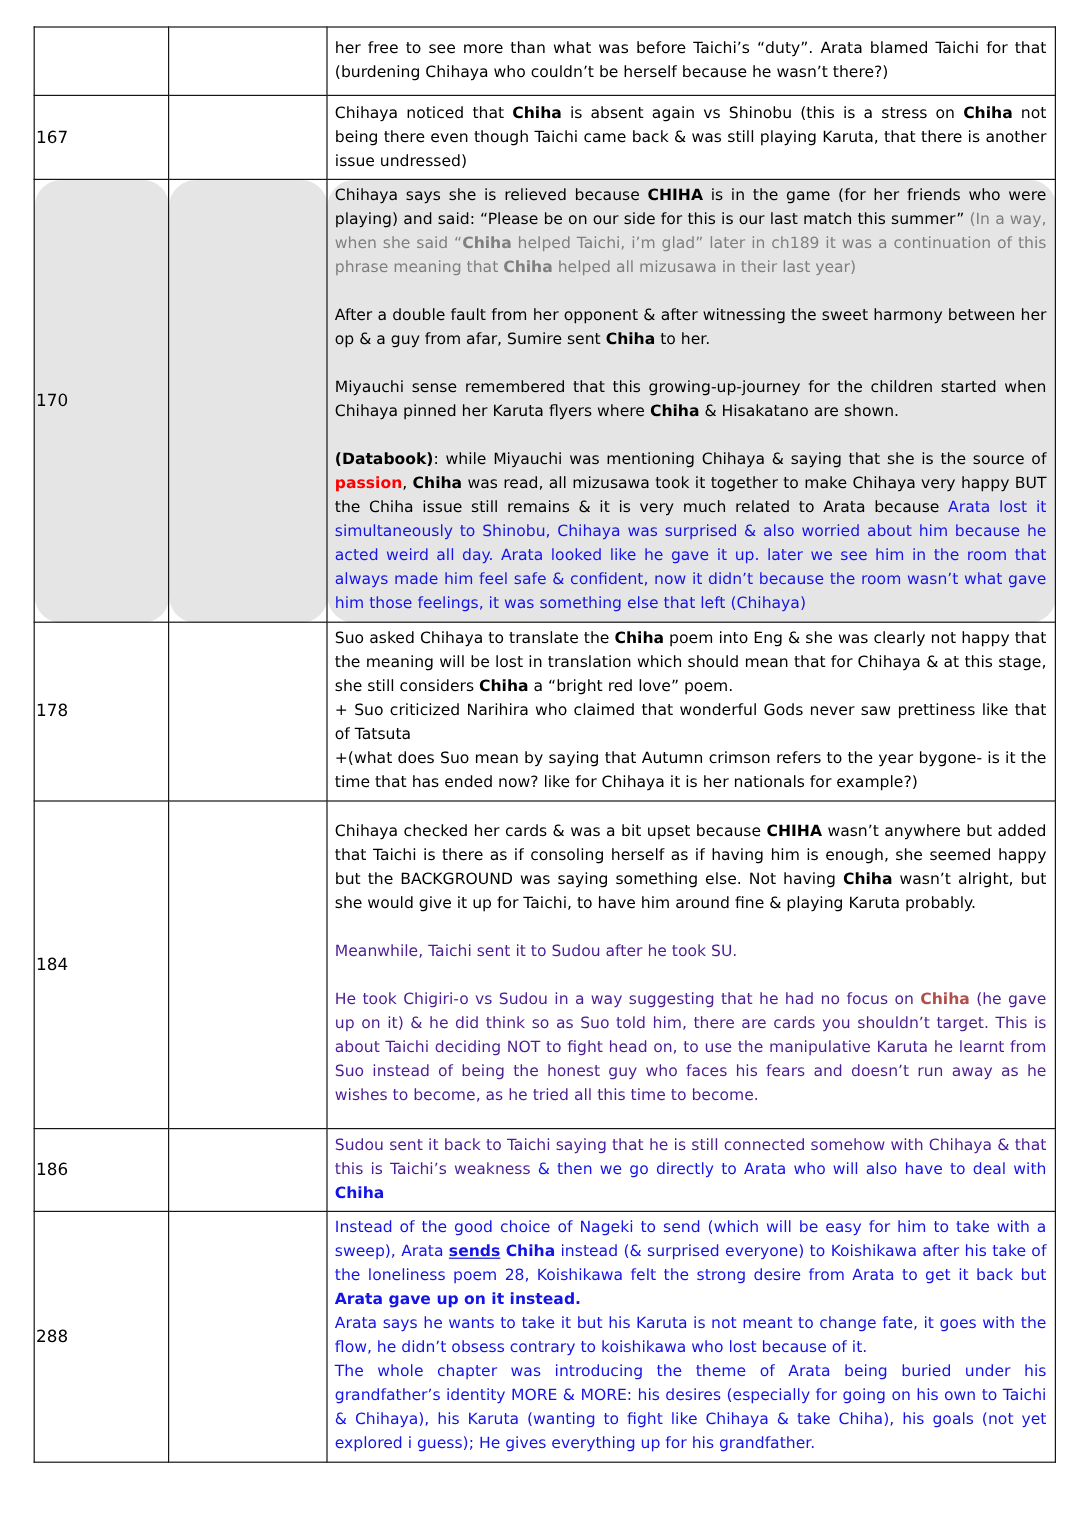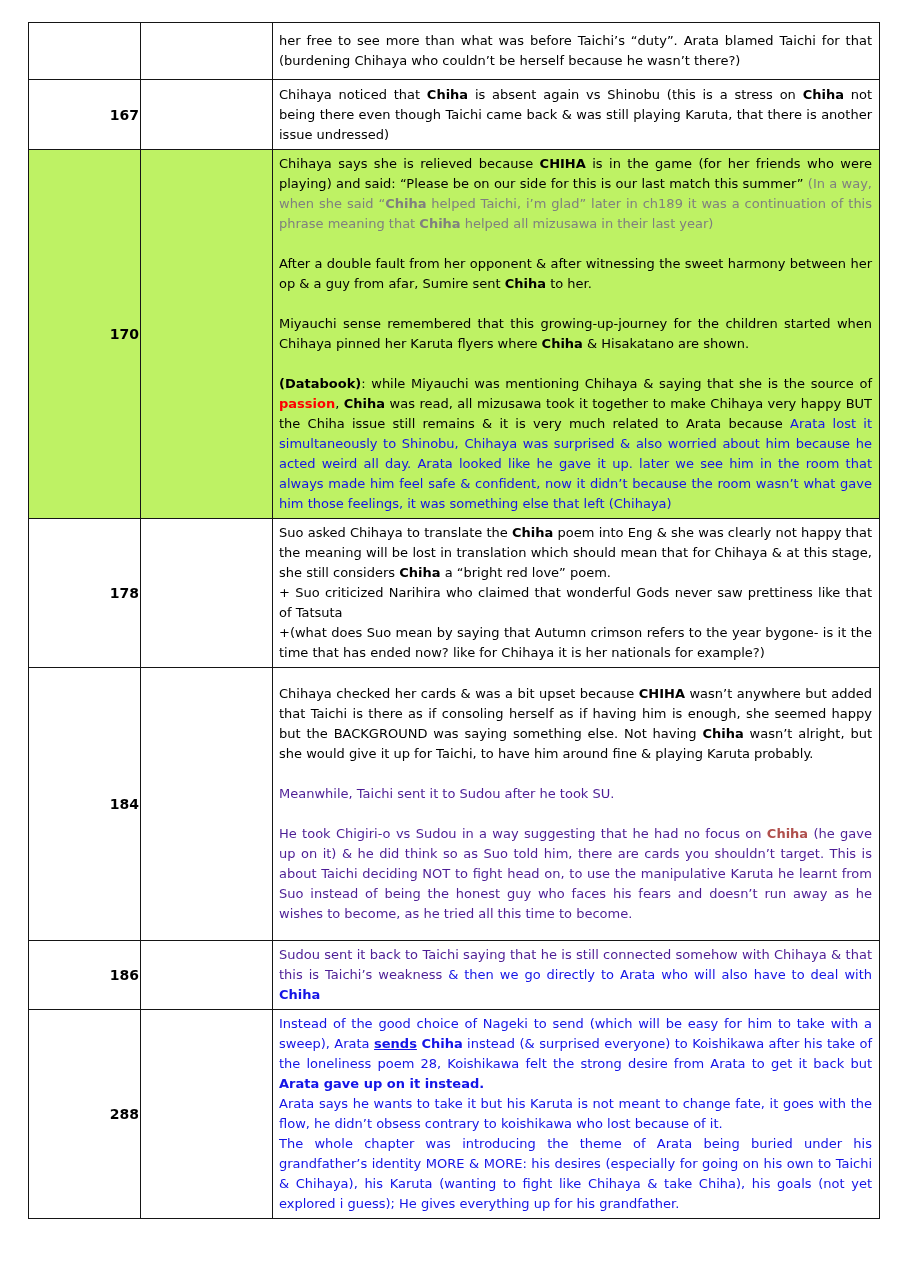--- a/index.html
+++ b/index.html
@@ -14,38 +14,38 @@
     border-collapse:collapse;table-layout:fixed;width:851px;padding-left:28px;
   }
   table.doc td{
     border:1.5px solid #151515;
     vertical-align:middle;
     box-sizing:border-box;
   }
   col.c1{width:112px;}
   col.c2{width:132px;}
   col.c3{width:607px;}
-  td.c-num{text-align:right;font-weight:bold;font-size:14px;}
+  td.c-num{text-align:left;font-weight:normal;font-size:14px;}
   td.c-text{
     vertical-align:top;
     padding:4px 7px 4px 6px;
     font-size:13px;line-height:20px;
   }
   .para{text-align:justify;}
   .para.blank{height:20px;}
   
   tr:nth-child(1) td{height:57px;}
   tr:nth-child(2) td{height:70px;}
   tr:nth-child(3) td{height:363px;}
   tr:nth-child(4) td{height:148px;}
   tr:nth-child(5) td{height:273px;margin-left:28px;}
   tr:nth-child(6) td{height:69px;}
   tr:nth-child(7) td{height:207px;}
   tr:nth-child(8) td{height:42px;}
-  tr.hl td{background:#bef264;}
+  tr.hl td{background:#e5e5e5;border-radius:22px;}
   
   .s-plain{}
   .s-b{font-weight:bold;}
   .s-bu{font-weight:bold;}
   .s-red-b{color:#ff0000;font-weight:bold;}
   .s-gray{color:#7f7f7f;}
   .s-gray-b{color:#7f7f7f;font-weight:bold;}
   .s-blue{color:#1414e6;}
   .s-blue-b{color:#1414e6;font-weight:bold;}
   .s-blue-bu{color:#1414e6;font-weight:bold;text-decoration:underline;}

